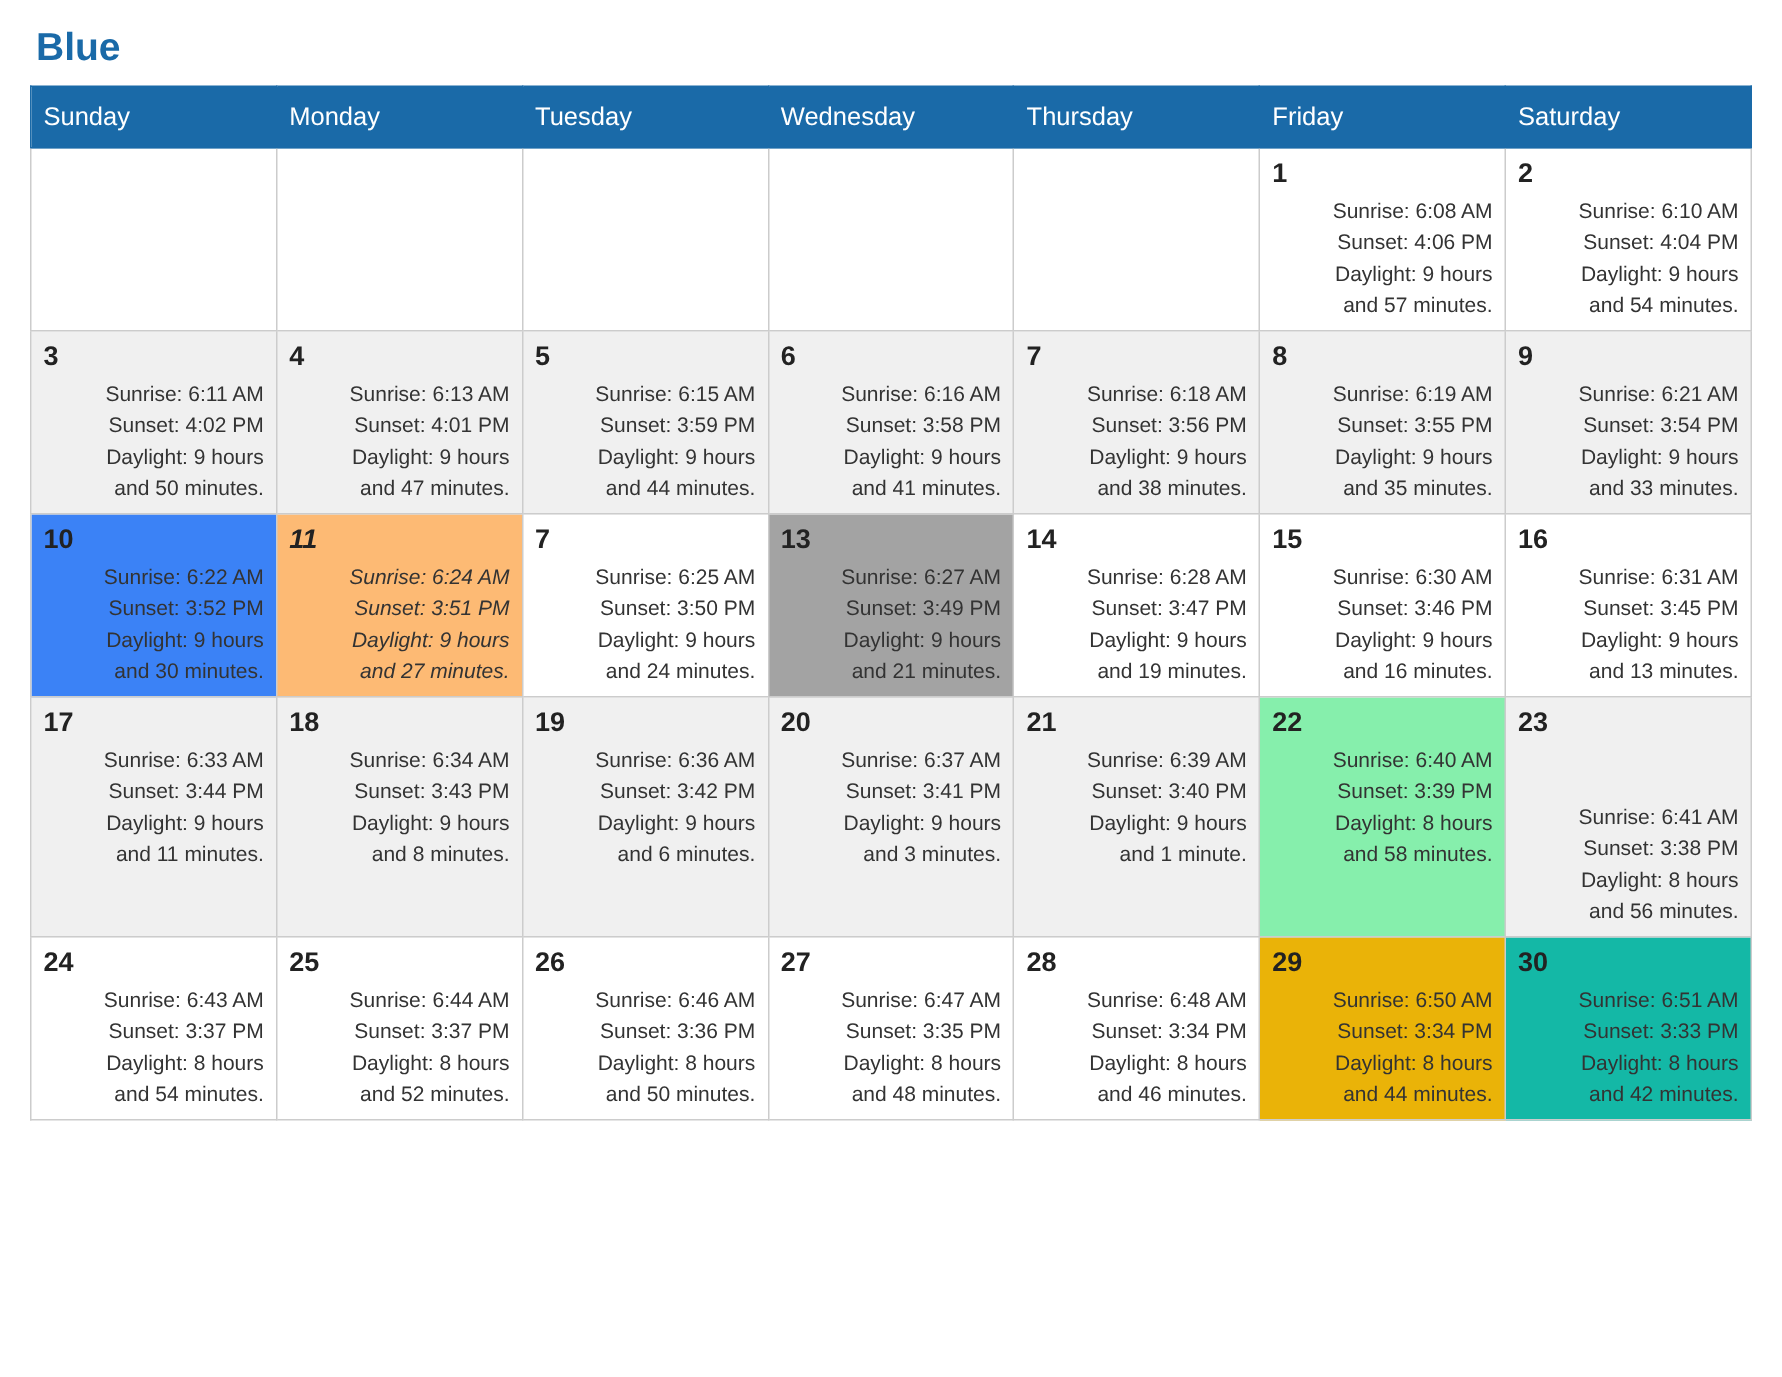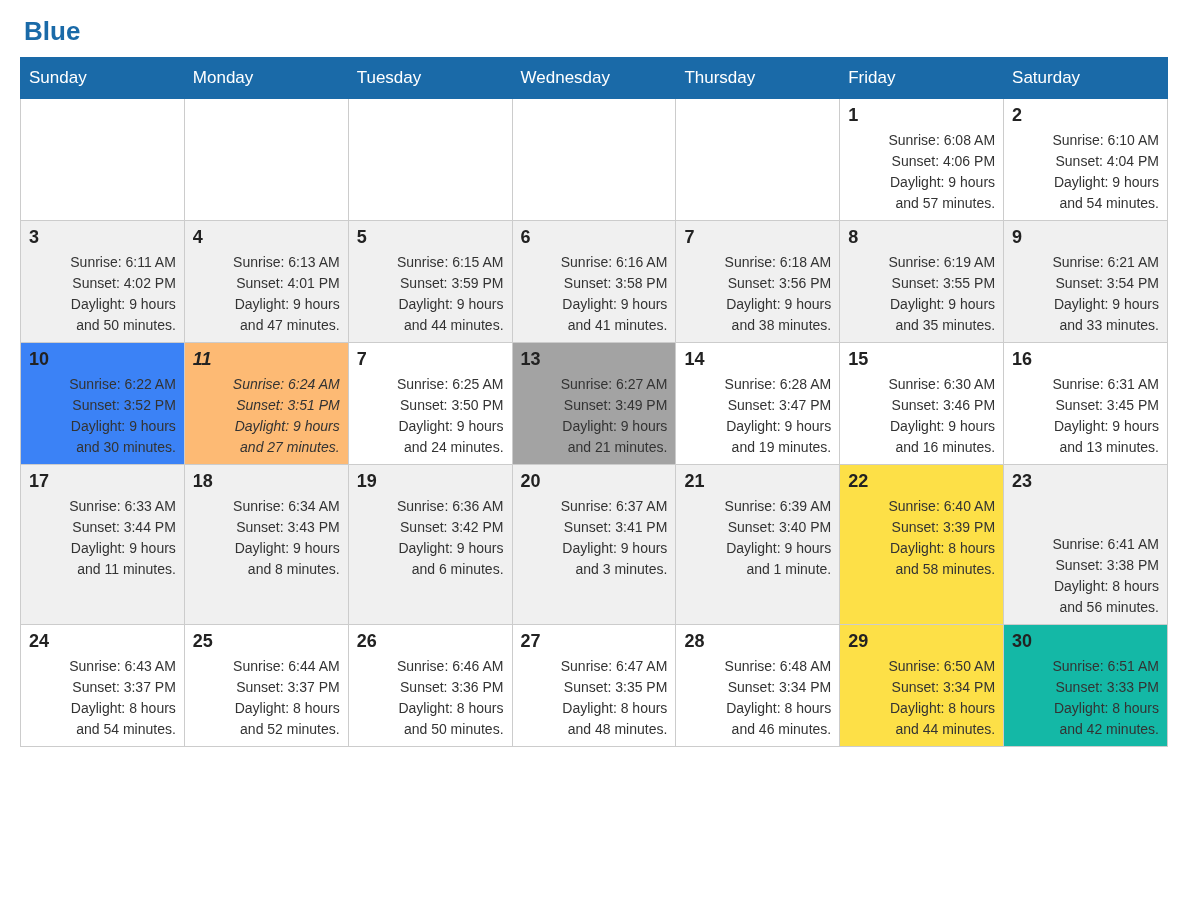--- a/index.html
+++ b/index.html
@@ -262,21 +262,21 @@
 Daylight: 9 hours
 and 3 minutes.</div>
         </td>
         <td style="background-color: rgb(240, 240, 240);">
           <span class="day-num">21</span>
           <div class="day-info" style="white-space: pre-line;">Sunrise: 6:39 AM
 Sunset: 3:40 PM
 Daylight: 9 hours
 and 1 minute.</div>
         </td>
-        <td style="background-color: #fde047;">
+        <td style="background-color: #86efac;">
           <span class="day-num">22</span>
           <div class="day-info" style="white-space: pre-line;">Sunrise: 6:40 AM
 Sunset: 3:39 PM
 Daylight: 8 hours
 and 58 minutes.</div>
         </td>
         <td style="background-color: rgb(240, 240, 240);">
           <span class="day-num">23</span>
           <div class="day-info" style="white-space: pre-line; margin-top: 42px;">Sunrise: 6:41 AM
 Sunset: 3:38 PM
@@ -313,21 +313,21 @@
 Daylight: 8 hours
 and 48 minutes.</div>
         </td>
         <td style="background-color: rgb(255, 255, 255);">
           <span class="day-num">28</span>
           <div class="day-info" style="white-space: pre-line;">Sunrise: 6:48 AM
 Sunset: 3:34 PM
 Daylight: 8 hours
 and 46 minutes.</div>
         </td>
-        <td style="background-color: #fde047;">
+        <td style="background-color: #eab308;">
           <span class="day-num">29</span>
           <div class="day-info" style="white-space: pre-line;">Sunrise: 6:50 AM
 Sunset: 3:34 PM
 Daylight: 8 hours
 and 44 minutes.</div>
         </td>
         <td style="background-color: #14b8a6;">
           <span class="day-num">30</span>
           <div class="day-info" style="white-space: pre-line;">Sunrise: 6:51 AM
 Sunset: 3:33 PM

